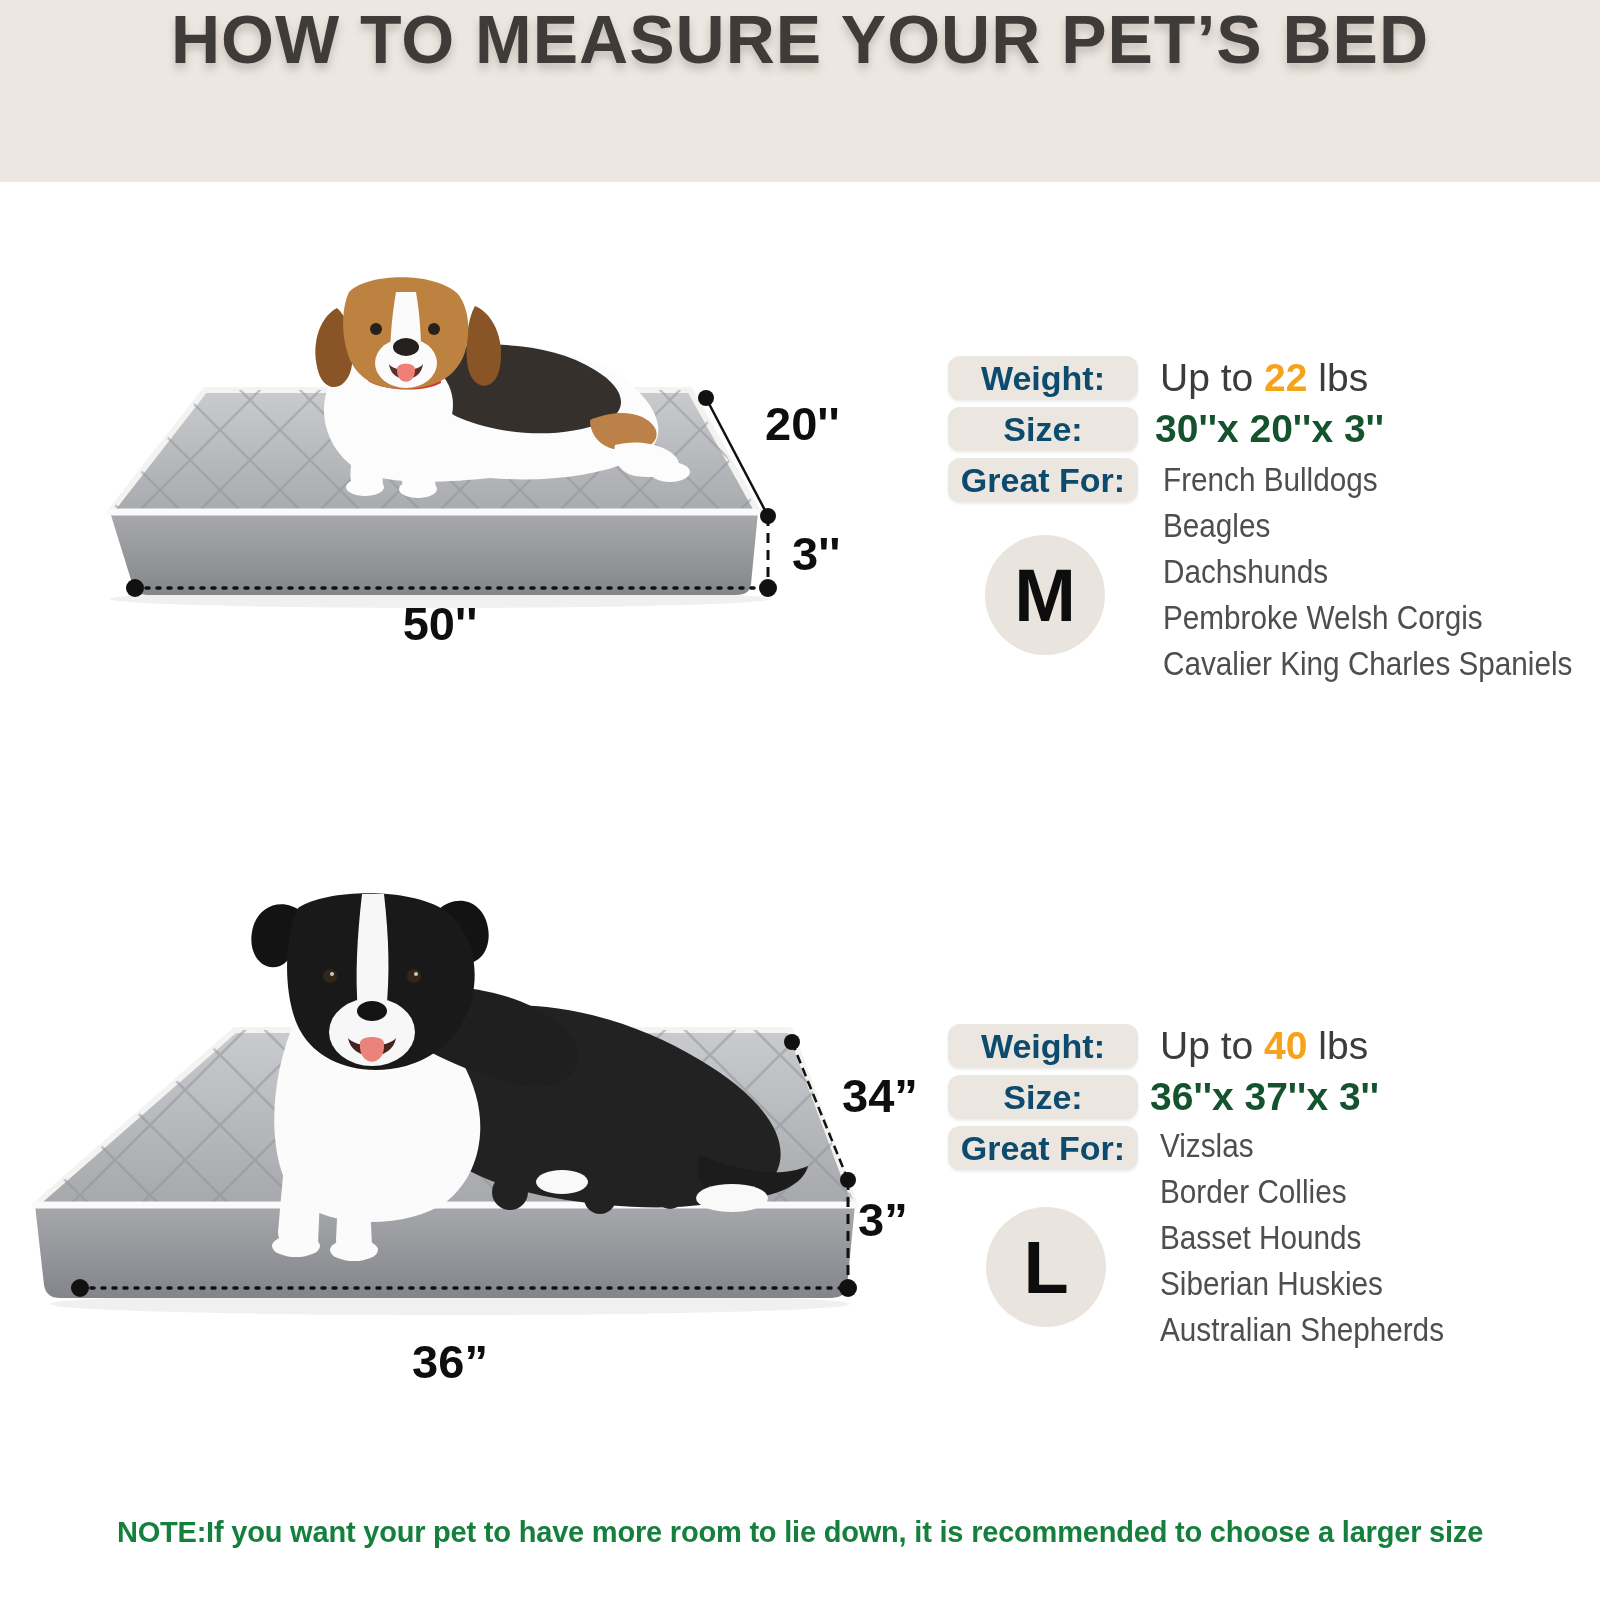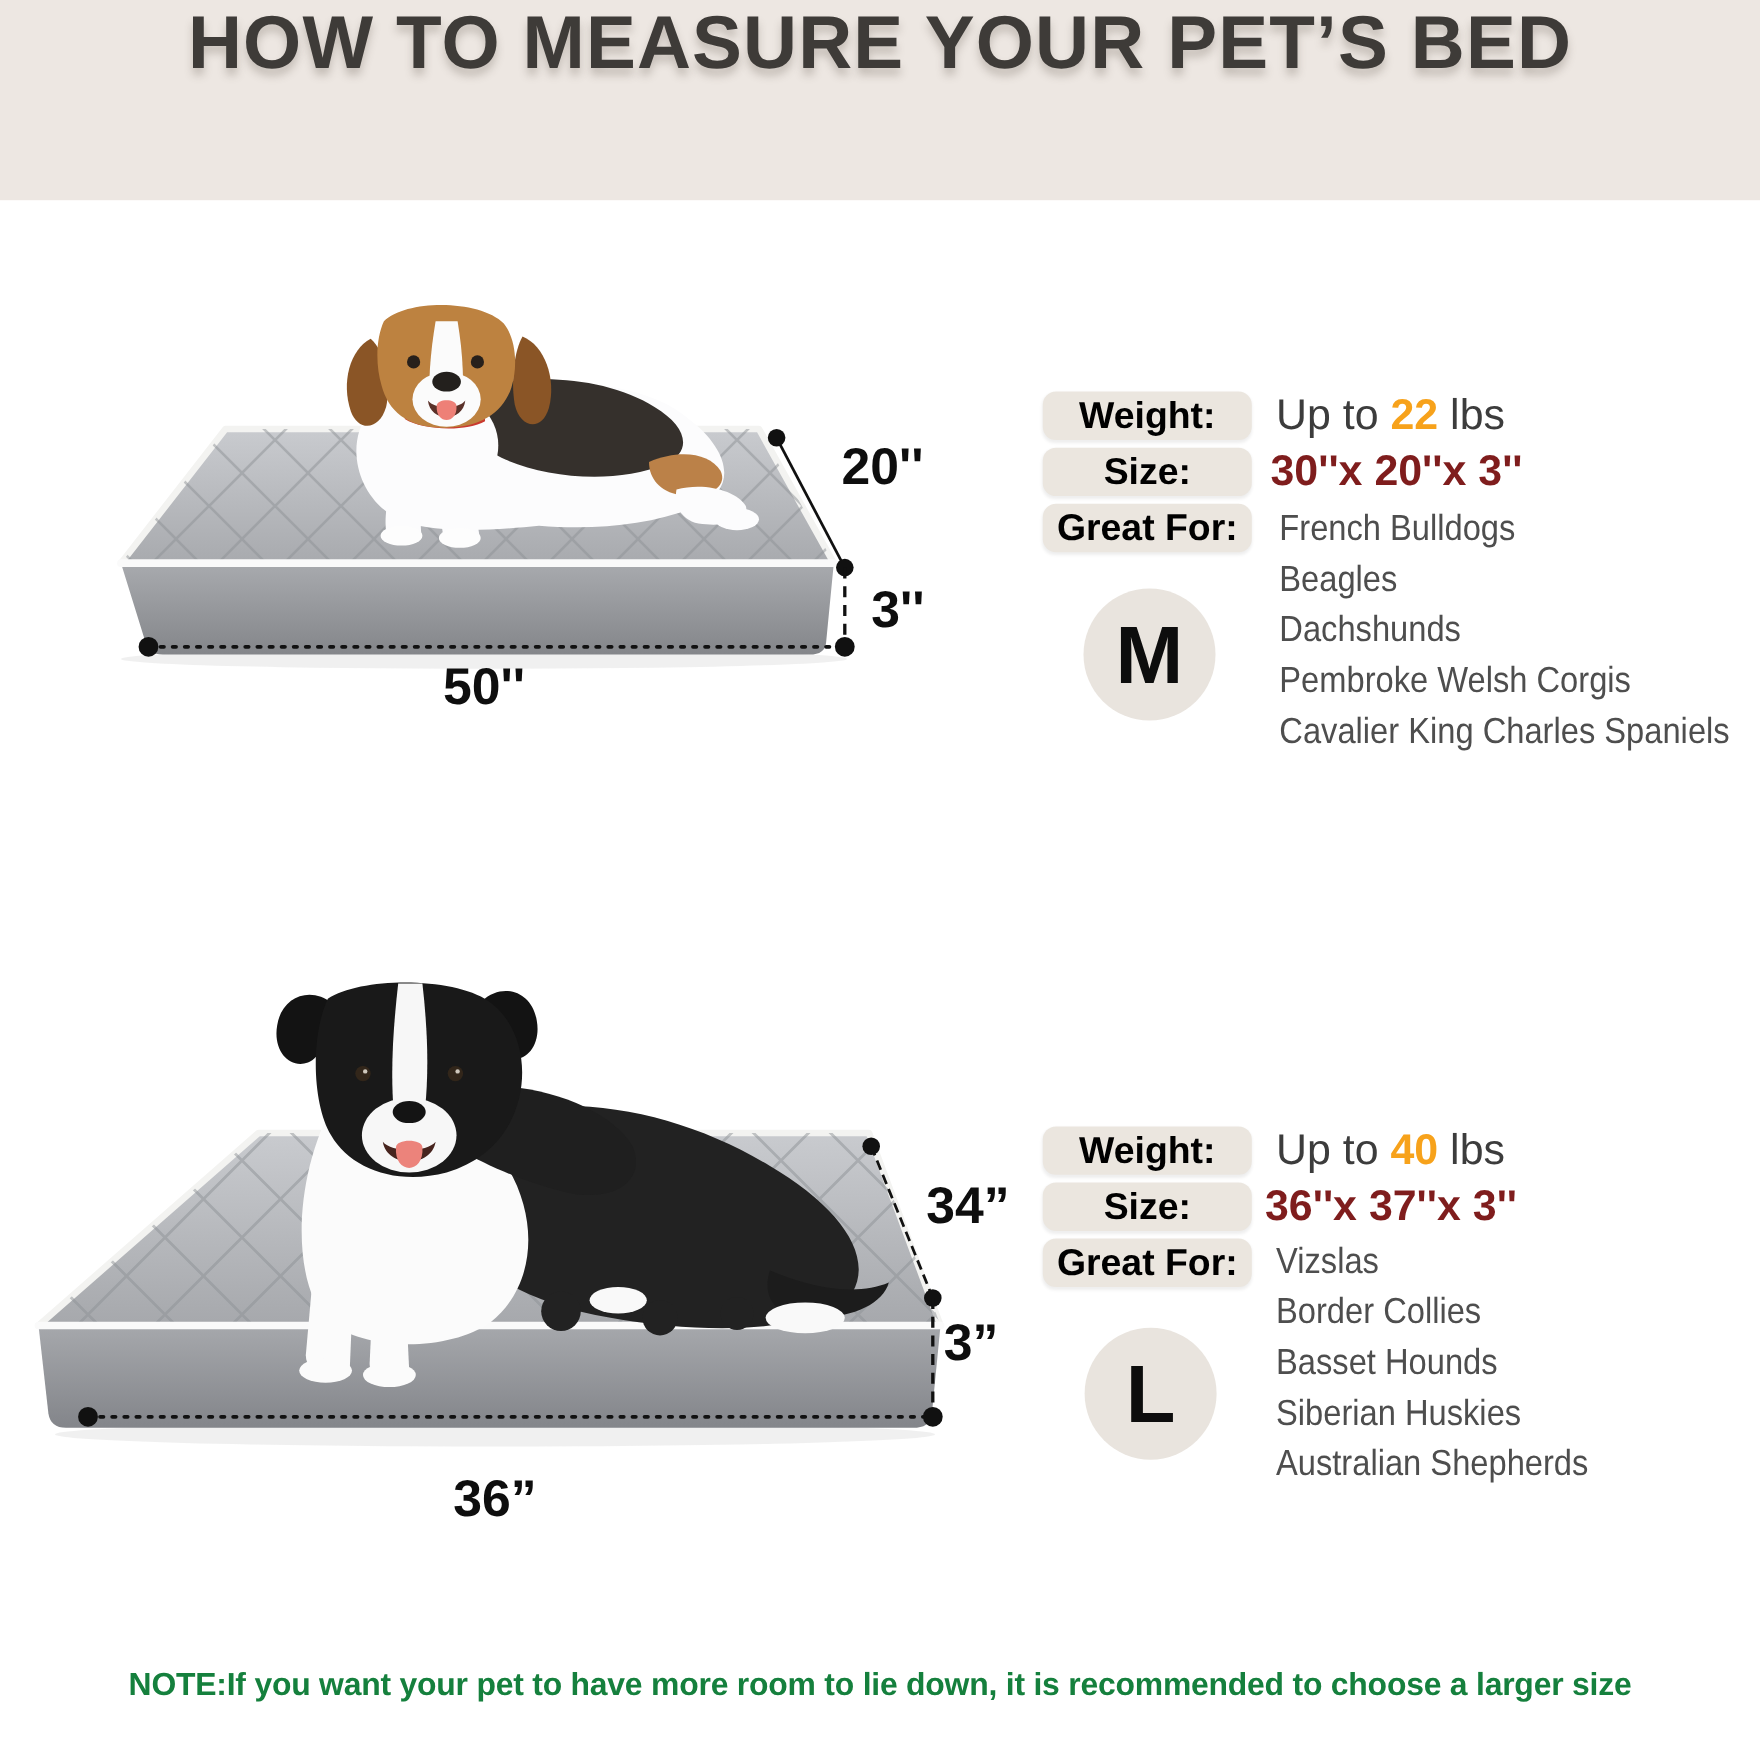--- a/index.html
+++ b/index.html
@@ -7,24 +7,24 @@
        font-family:"Liberation Sans", sans-serif;overflow:hidden;}
   .abs{position:absolute;}
   .header{position:absolute;left:0;top:0;width:1600px;height:182px;background:#EDE7E2;
           display:flex;align-items:flex-start;justify-content:center;}
   .title{font-size:68px;font-weight:bold;color:#3E3B38;letter-spacing:1px;
          text-shadow:0 6px 8px rgba(90,80,70,0.28);white-space:nowrap;}
   .dim-label{position:absolute;font-weight:bold;color:#0e0e0e;font-size:47px;white-space:nowrap;}
   .dim-label.centered{text-align:center;width:200px;}
   .pill{position:absolute;width:190px;height:44px;background:#EBE6DF;border-radius:12px;
         display:flex;align-items:center;justify-content:center;font-weight:bold;font-size:34px;
-        color:#000000;box-shadow:0 2px 3px rgba(0,0,0,0.07);white-space:nowrap;}
+        color:#0c4a6e;box-shadow:0 2px 3px rgba(0,0,0,0.07);white-space:nowrap;}
   .value{position:absolute;font-size:39px;color:#3c3c3c;line-height:44px;white-space:nowrap;}
   .value .num{color:#F7A21B;font-weight:bold;}
-  .size-value{font-weight:bold;color:#7f1d1d;}
+  .size-value{font-weight:bold;color:#14532d;}
   .breed{position:absolute;font-size:33px;color:#4e4e4e;line-height:44px;white-space:nowrap;
          transform:scaleX(0.9);transform-origin:left center;}
   .badge{position:absolute;width:120px;height:120px;border-radius:50%;background:#E9E4DE;
          display:flex;align-items:center;justify-content:center;font-weight:bold;font-size:74px;
          color:#0d0d0d;}
   .note{position:absolute;left:0;right:0;top:1516px;text-align:center;font-weight:bold;
         font-size:29px;color:#15803d;letter-spacing:-0.2px;white-space:nowrap;}
   svg{display:block;}
 </style>
 </head>

